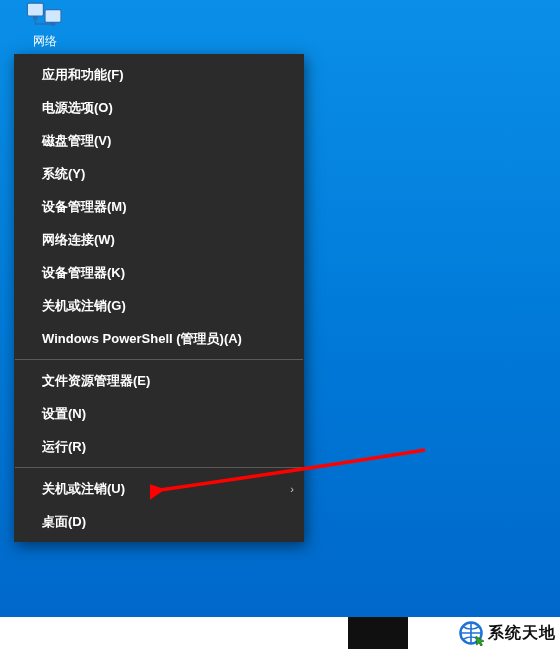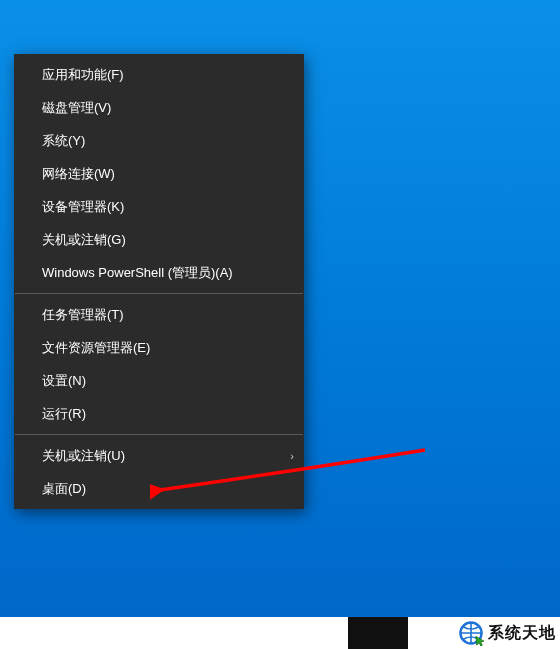--- a/index.html
+++ b/index.html
@@ -99,21 +99,21 @@
   }
   .menu-item {
     display: flex;
     align-items: center;
     height: 33px;
     padding-left: 28px;
     padding-right: 10px;
     cursor: default;
     white-space: nowrap;
   }
-  .menu-item .label { flex: 1; }
+  .menu-item .label { flex: 1; font-weight: bold; }
   .menu-item .chev { margin-left: auto; font-size: 11px; color: #ccc; }
   .menu-sep {
     height: 1px;
     background: #5a5a5a;
     margin: 4px 1px;
   }
 
   
   .arrow-svg {
     position: absolute;
@@ -122,47 +122,62 @@
     width: 280px;
     height: 80px;
     pointer-events: none;
   }
 </style>
 </head>
 <body>
 
 <div class="desktop">
 
+  <div class="desktop-icon">
+    <div class="icon-box">
+      <svg viewBox="0 0 48 40" width="40" height="32">
+        <rect x="2" y="4" width="20" height="16" rx="2" fill="#cfe8ff" stroke="#2a6fb5" stroke-width="1.5"></rect>
+        <rect x="24" y="12" width="20" height="16" rx="2" fill="#cfe8ff" stroke="#2a6fb5" stroke-width="1.5"></rect>
+        <rect x="9" y="20" width="6" height="4" fill="#2a6fb5"></rect>
+        <rect x="31" y="28" width="6" height="4" fill="#2a6fb5"></rect>
+        <path d="M12 24 v6 h22 v2" stroke="#2a6fb5" stroke-width="2" fill="none"></path>
+      </svg>
+    </div>
+    <div class="label">网络</div>
+  </div>
 
   <div class="context-menu" id="ctx">
       <div class="menu-item">
         <span class="label">应用和功能(F)</span>
       </div>
       <div class="menu-item">
+        <span class="label">电源选项(O)</span>
+      </div>
+      <div class="menu-item">
         <span class="label">磁盘管理(V)</span>
       </div>
       <div class="menu-item">
         <span class="label">系统(Y)</span>
       </div>
       <div class="menu-item">
+        <span class="label">设备管理器(M)</span>
+      </div>
+      <div class="menu-item">
         <span class="label">网络连接(W)</span>
       </div>
       <div class="menu-item">
         <span class="label">设备管理器(K)</span>
       </div>
       <div class="menu-item">
         <span class="label">关机或注销(G)</span>
       </div>
       <div class="menu-item">
         <span class="label">Windows PowerShell (管理员)(A)</span>
       </div>
       <div class="menu-sep"></div>
-      <div class="menu-item">
-        <span class="label">任务管理器(T)</span>
-      </div>
       <div class="menu-item">
         <span class="label">文件资源管理器(E)</span>
       </div>
       <div class="menu-item">
         <span class="label">设置(N)</span>
       </div>
       <div class="menu-item">
         <span class="label">运行(R)</span>
       </div>
       <div class="menu-sep"></div>

